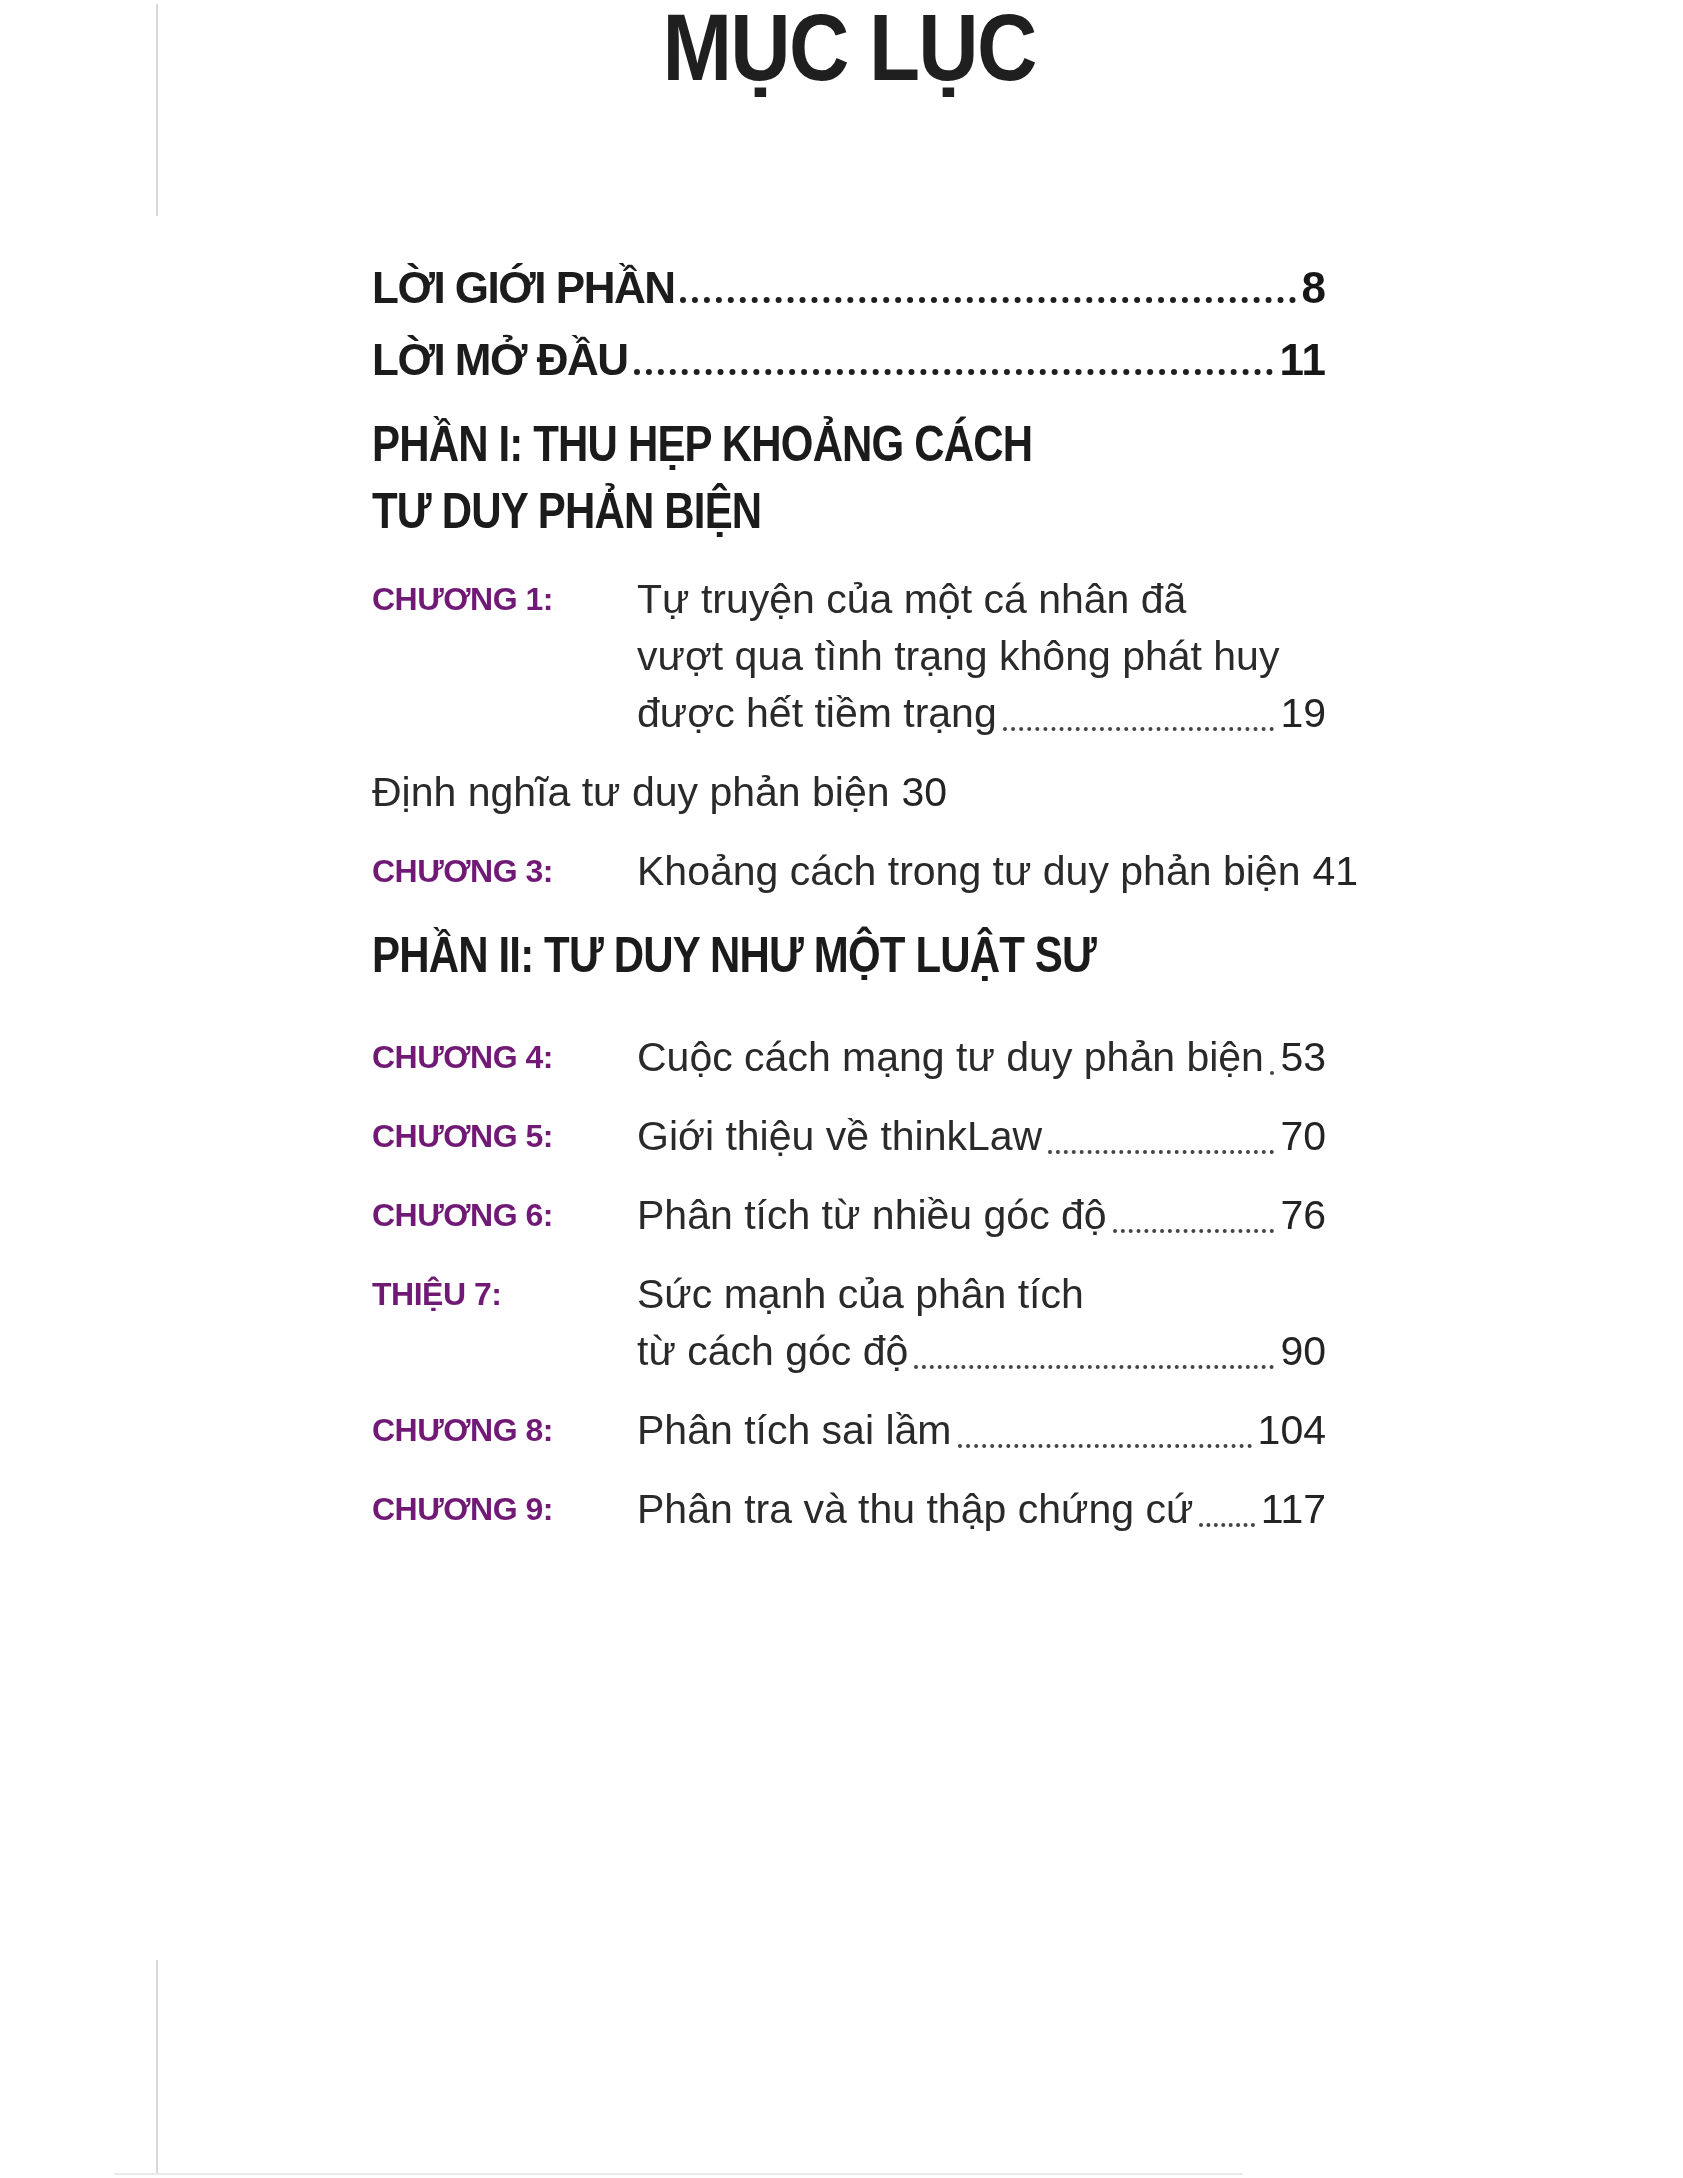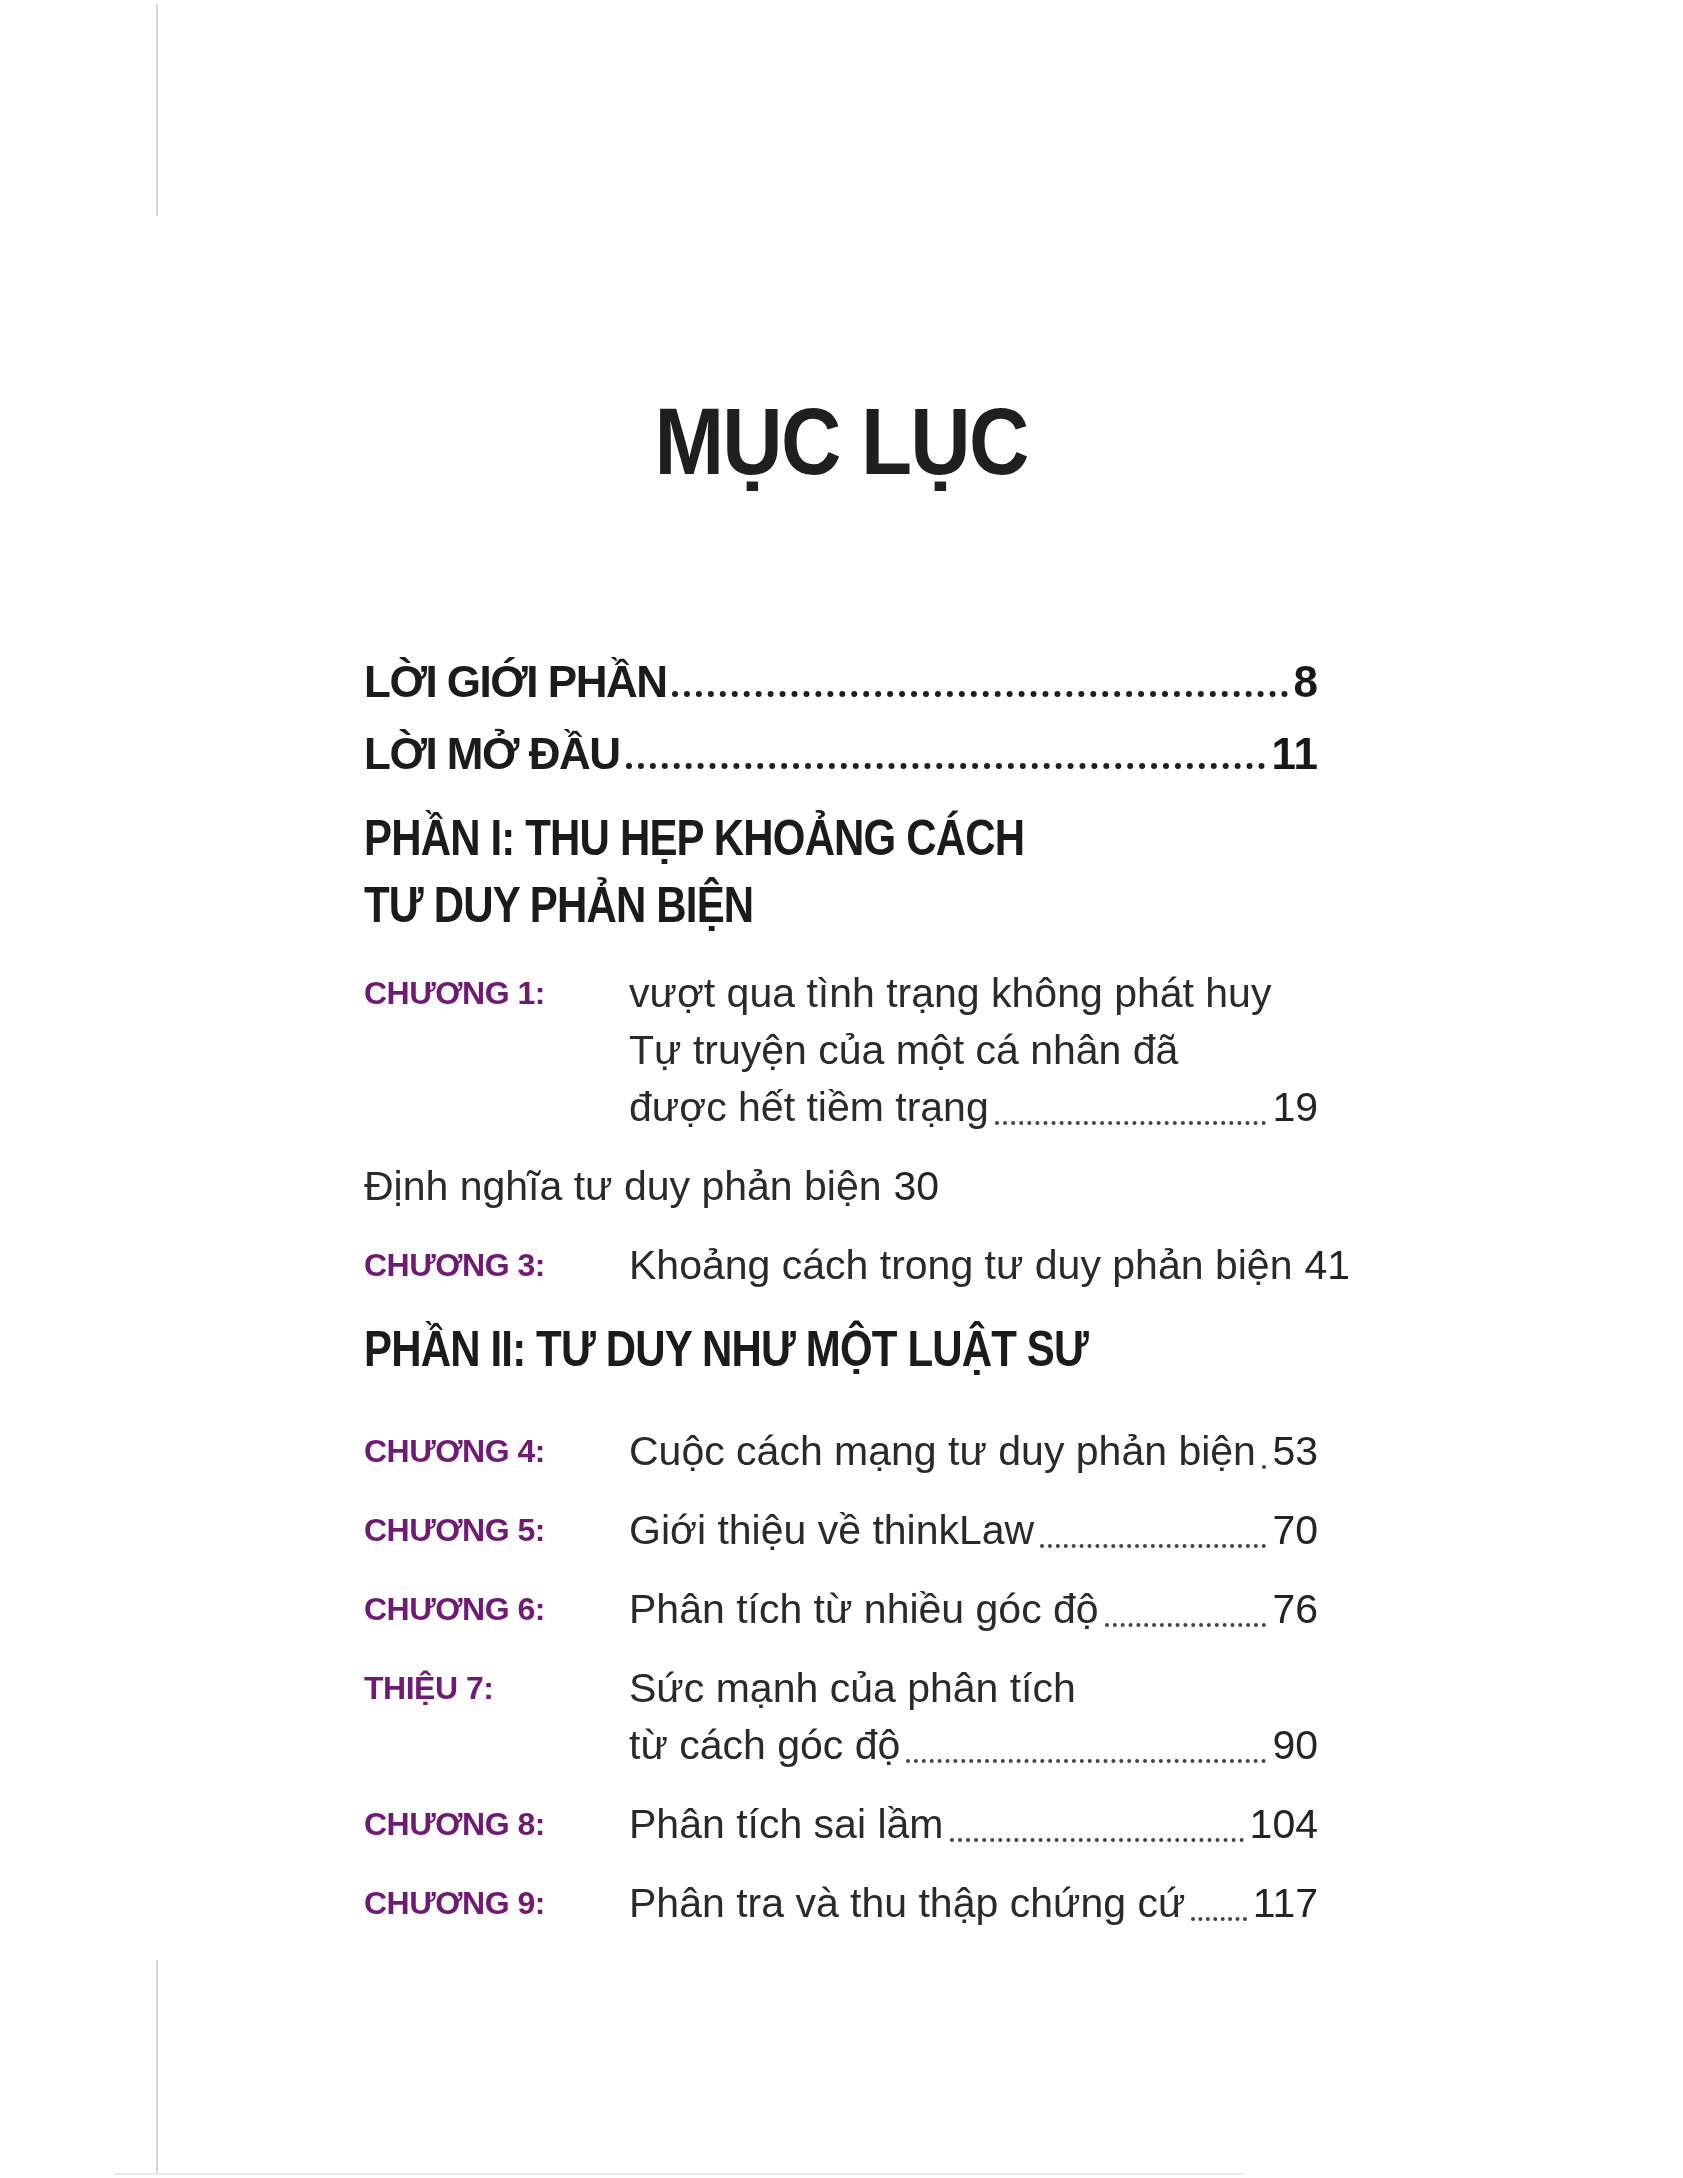--- a/index.html
+++ b/index.html
@@ -22,23 +22,22 @@
   .edge-line.bottom { left: 156px; top: 1960px; height: 215px; }
   .bottom-rule {
     position: absolute;
     left: 114px; top: 2173px;
     width: 1129px; height: 2px;
     background: #e9e9e9;
   }
 
   .content {
     position: absolute;
-    left: 364px; top: 0;
+    left: 372px; top: 0;
     width: 954px;
-    padding-top: 394px;
   }
 
   h1.title {
     margin: 0;
     text-align: center;
     font-size: 95px;
     line-height: 95px;
     font-weight: 700;
     color: #1f1f1f;
     white-space: nowrap;
@@ -158,24 +157,24 @@
 
     <h2 class="section-heading s1">
       <div>PHẦN I: THU HẸP KHOẢNG CÁCH</div>
       <div>TƯ DUY PHẢN BIỆN</div>
     </h2>
 
     <div class="chapter">
       <div class="clabel">CHƯƠNG 1:</div>
       <div class="cbody">
         <div class="cline">
+          <span class="ctext">Tự truyện của một cá nhân đã</span>
+        </div>
+        <div class="cline">
           <span class="ctext">vượt qua tình trạng không phát huy</span>
-        </div>
-        <div class="cline">
-          <span class="ctext">Tự truyện của một cá nhân đã</span>
         </div>
         <div class="cline">
           <span class="ctext">được hết tiềm trạng</span>
           <span class="leader thin-leader"></span>
           <span class="cpage">19</span>
         </div>
       </div>
     </div>
 
     <div class="chapter">

